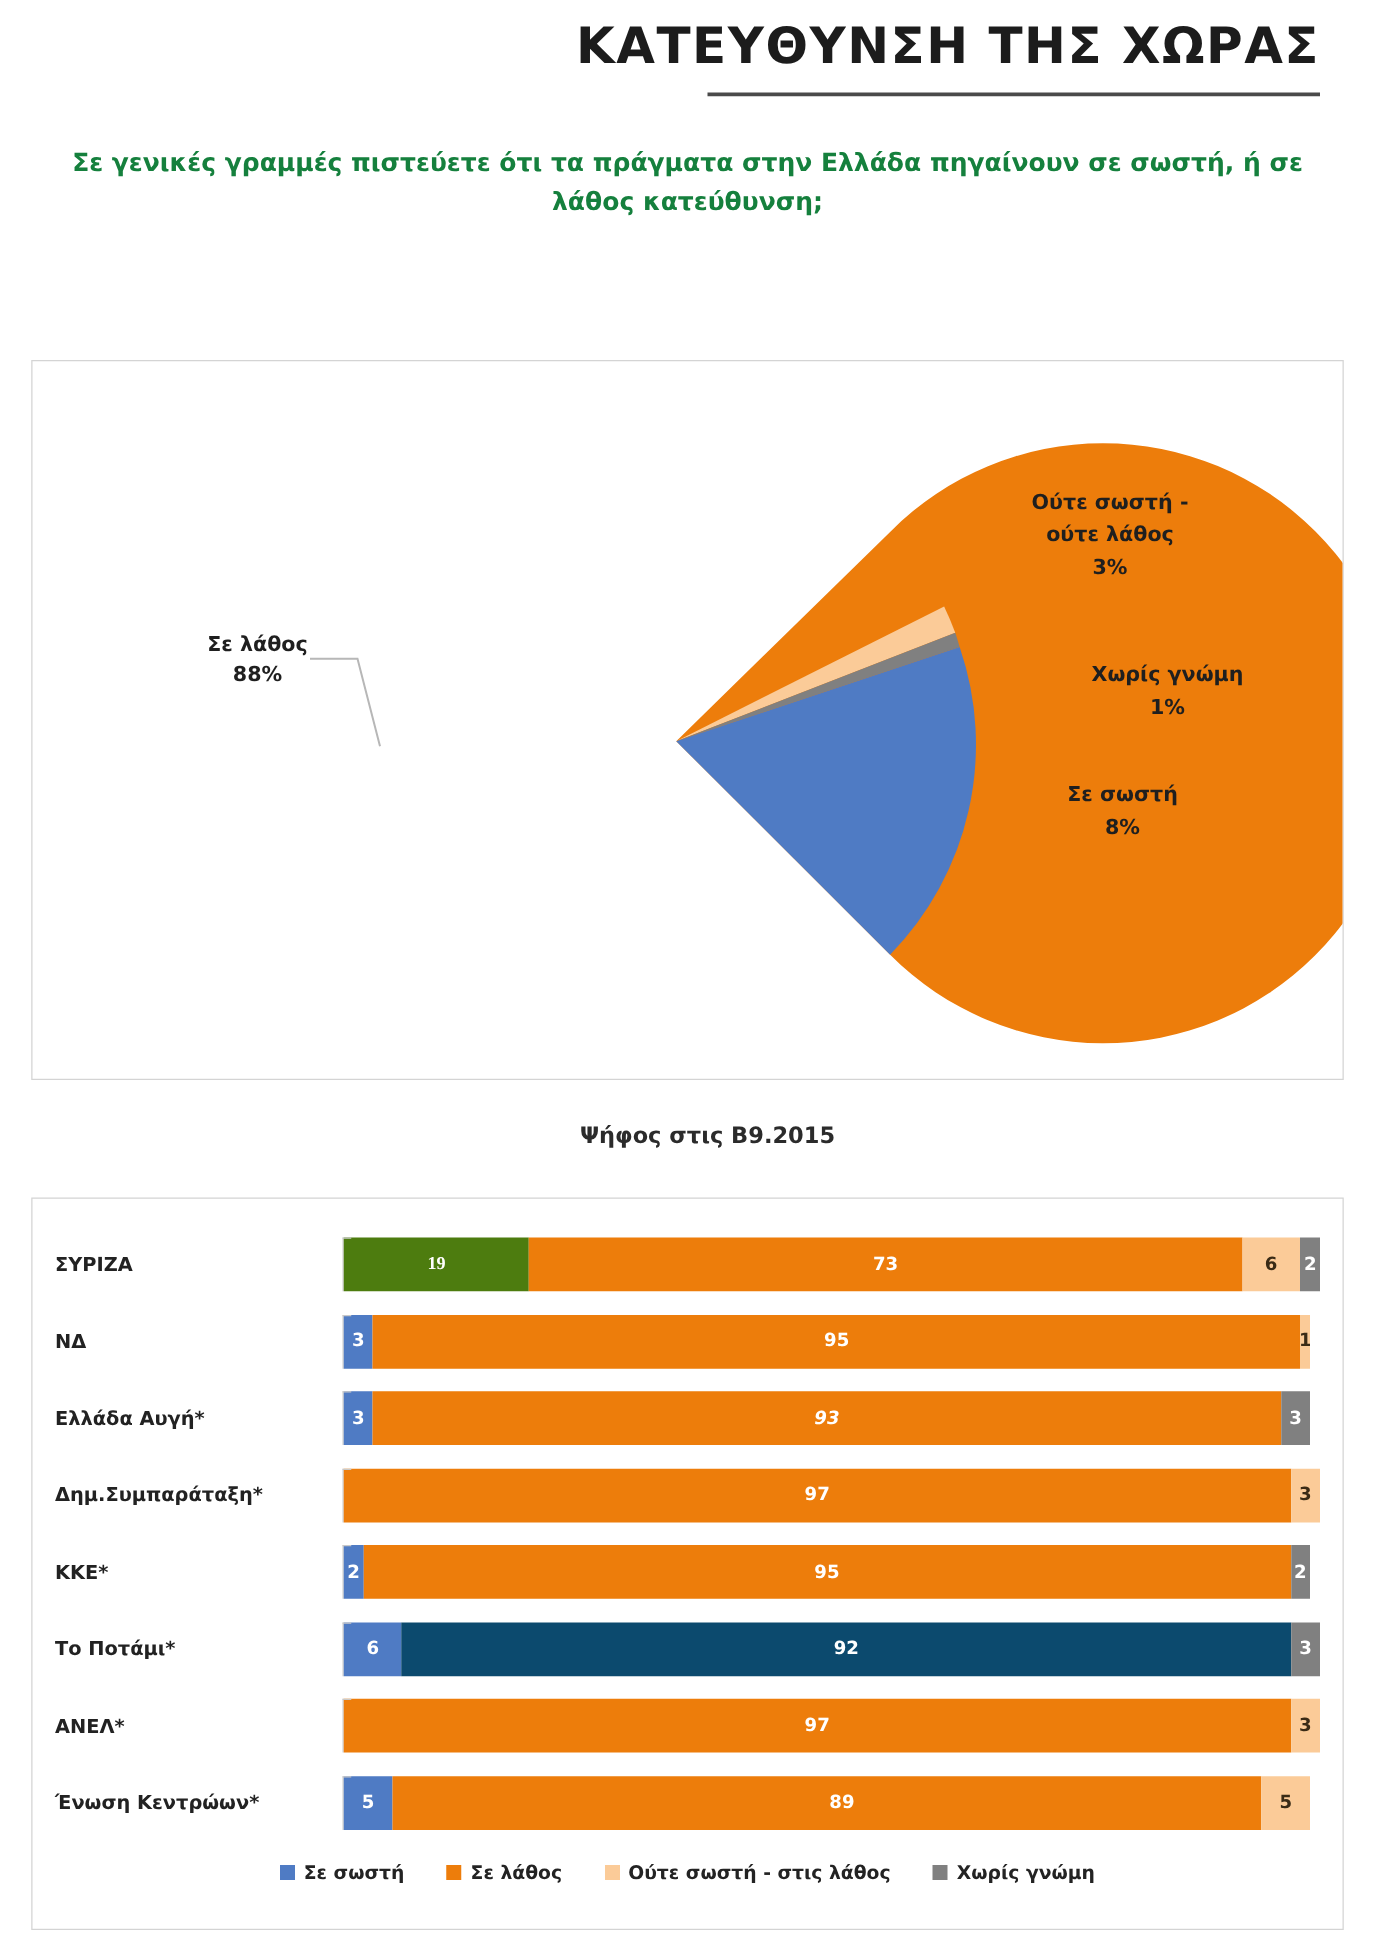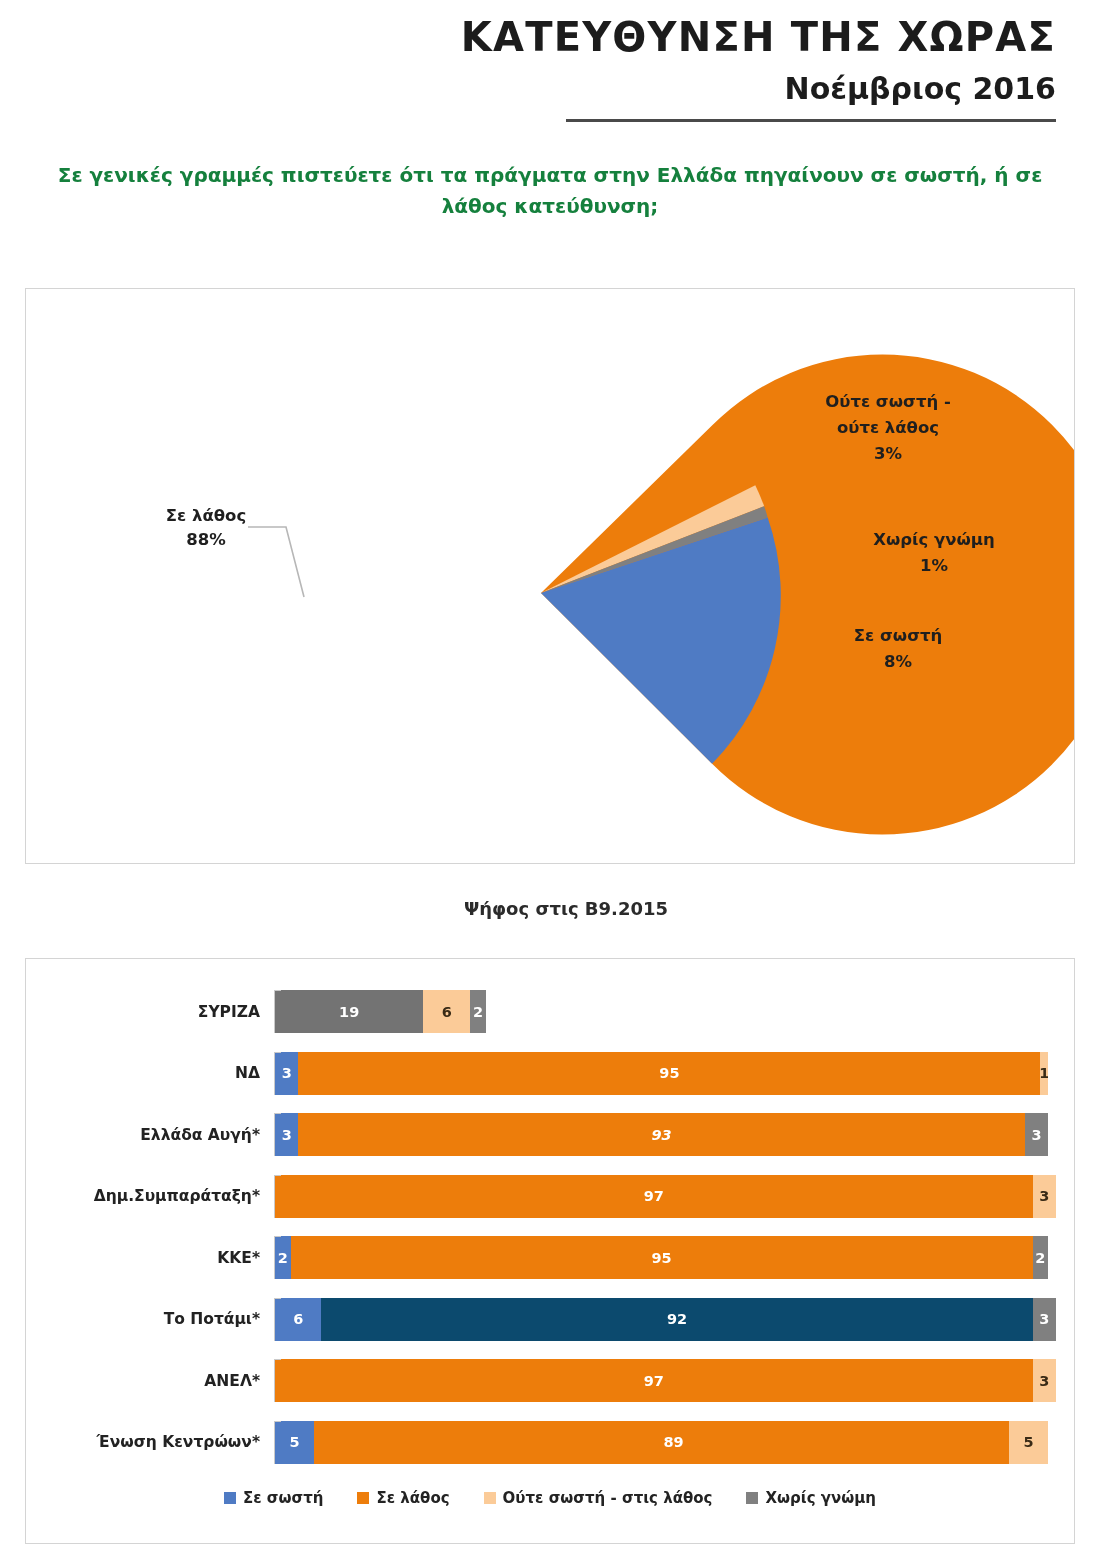--- a/index.html
+++ b/index.html
@@ -99,21 +99,21 @@
     height: 492px;
   }
   .bar-row {
     display: flex;
     align-items: center;
     height: 61.5px;
   }
   .bar-label {
     width: 230px;
     flex: 0 0 230px;
-    text-align: right;
+    text-align: left;
     padding-right: 14px;
     font-size: 15.5px;
     font-weight: bold;
     color: #222;
     white-space: nowrap;
   }
   .bar-track {
     position: relative;
     flex: 1 1 auto;
     height: 43px;
@@ -161,21 +161,20 @@
     width: 12px;
     height: 12px;
     display: inline-block;
   }
 </style>
 </head>
 <body>
 
 <div class="header">
   <div class="header-title">ΚΑΤΕΥΘΥΝΣΗ ΤΗΣ ΧΩΡΑΣ</div>
-  <div class="header-subtitle">Νοέμβριος 2016</div>
   <div class="header-rule"></div>
 </div>
 
 <div class="question">Σε γενικές γραμμές πιστεύετε ότι τα πράγματα στην Ελλάδα πηγαίνουν σε σωστή, ή σε λάθος κατεύθυνση;</div>
 
 <div class="pie-panel">
   <svg class="pie-svg" width="1048" height="574" viewBox="0 0 1048 574">
 
     <polyline points="222,238 260,238 278,308" fill="none" stroke="#b7b7b7" stroke-width="1.6"></polyline>
     <polyline points="740,182 760,182 772,128" fill="none" stroke="#b7b7b7" stroke-width="1.6"></polyline>
@@ -206,21 +205,22 @@
 </div>
 
 <div class="vote-title">Ψήφος στις Β9.2015</div>
 
 <div class="bar-panel">
   <div class="bar-rows" id="bar-rows">
       <div class="bar-row">
         <div class="bar-label">ΣΥΡΙΖΑ</div>
         <div class="bar-track">
           <div class="tick"></div>
-          <div class="seg" style="background: #737373; width: 19%;">19</div>
+          <div class="seg" style="background: #4d7c0f; width: 19%; font-family: Liberation Serif, serif;">19</div>
+          <div class="seg" style="background: rgb(237, 125, 11); width: 73%;">73</div>
           <div class="seg neutral" style="background: rgb(251, 203, 152); width: 6%;">6</div>
           <div class="seg" style="background: rgb(128, 128, 128); width: 2%;">2</div>
         </div>
       </div>
       <div class="bar-row">
         <div class="bar-label">ΝΔ</div>
         <div class="bar-track">
           <div class="tick"></div>
           <div class="seg" style="background: rgb(79, 123, 196); width: 3%;">3</div>
           <div class="seg" style="background: rgb(237, 125, 11); width: 95%;">95</div>

